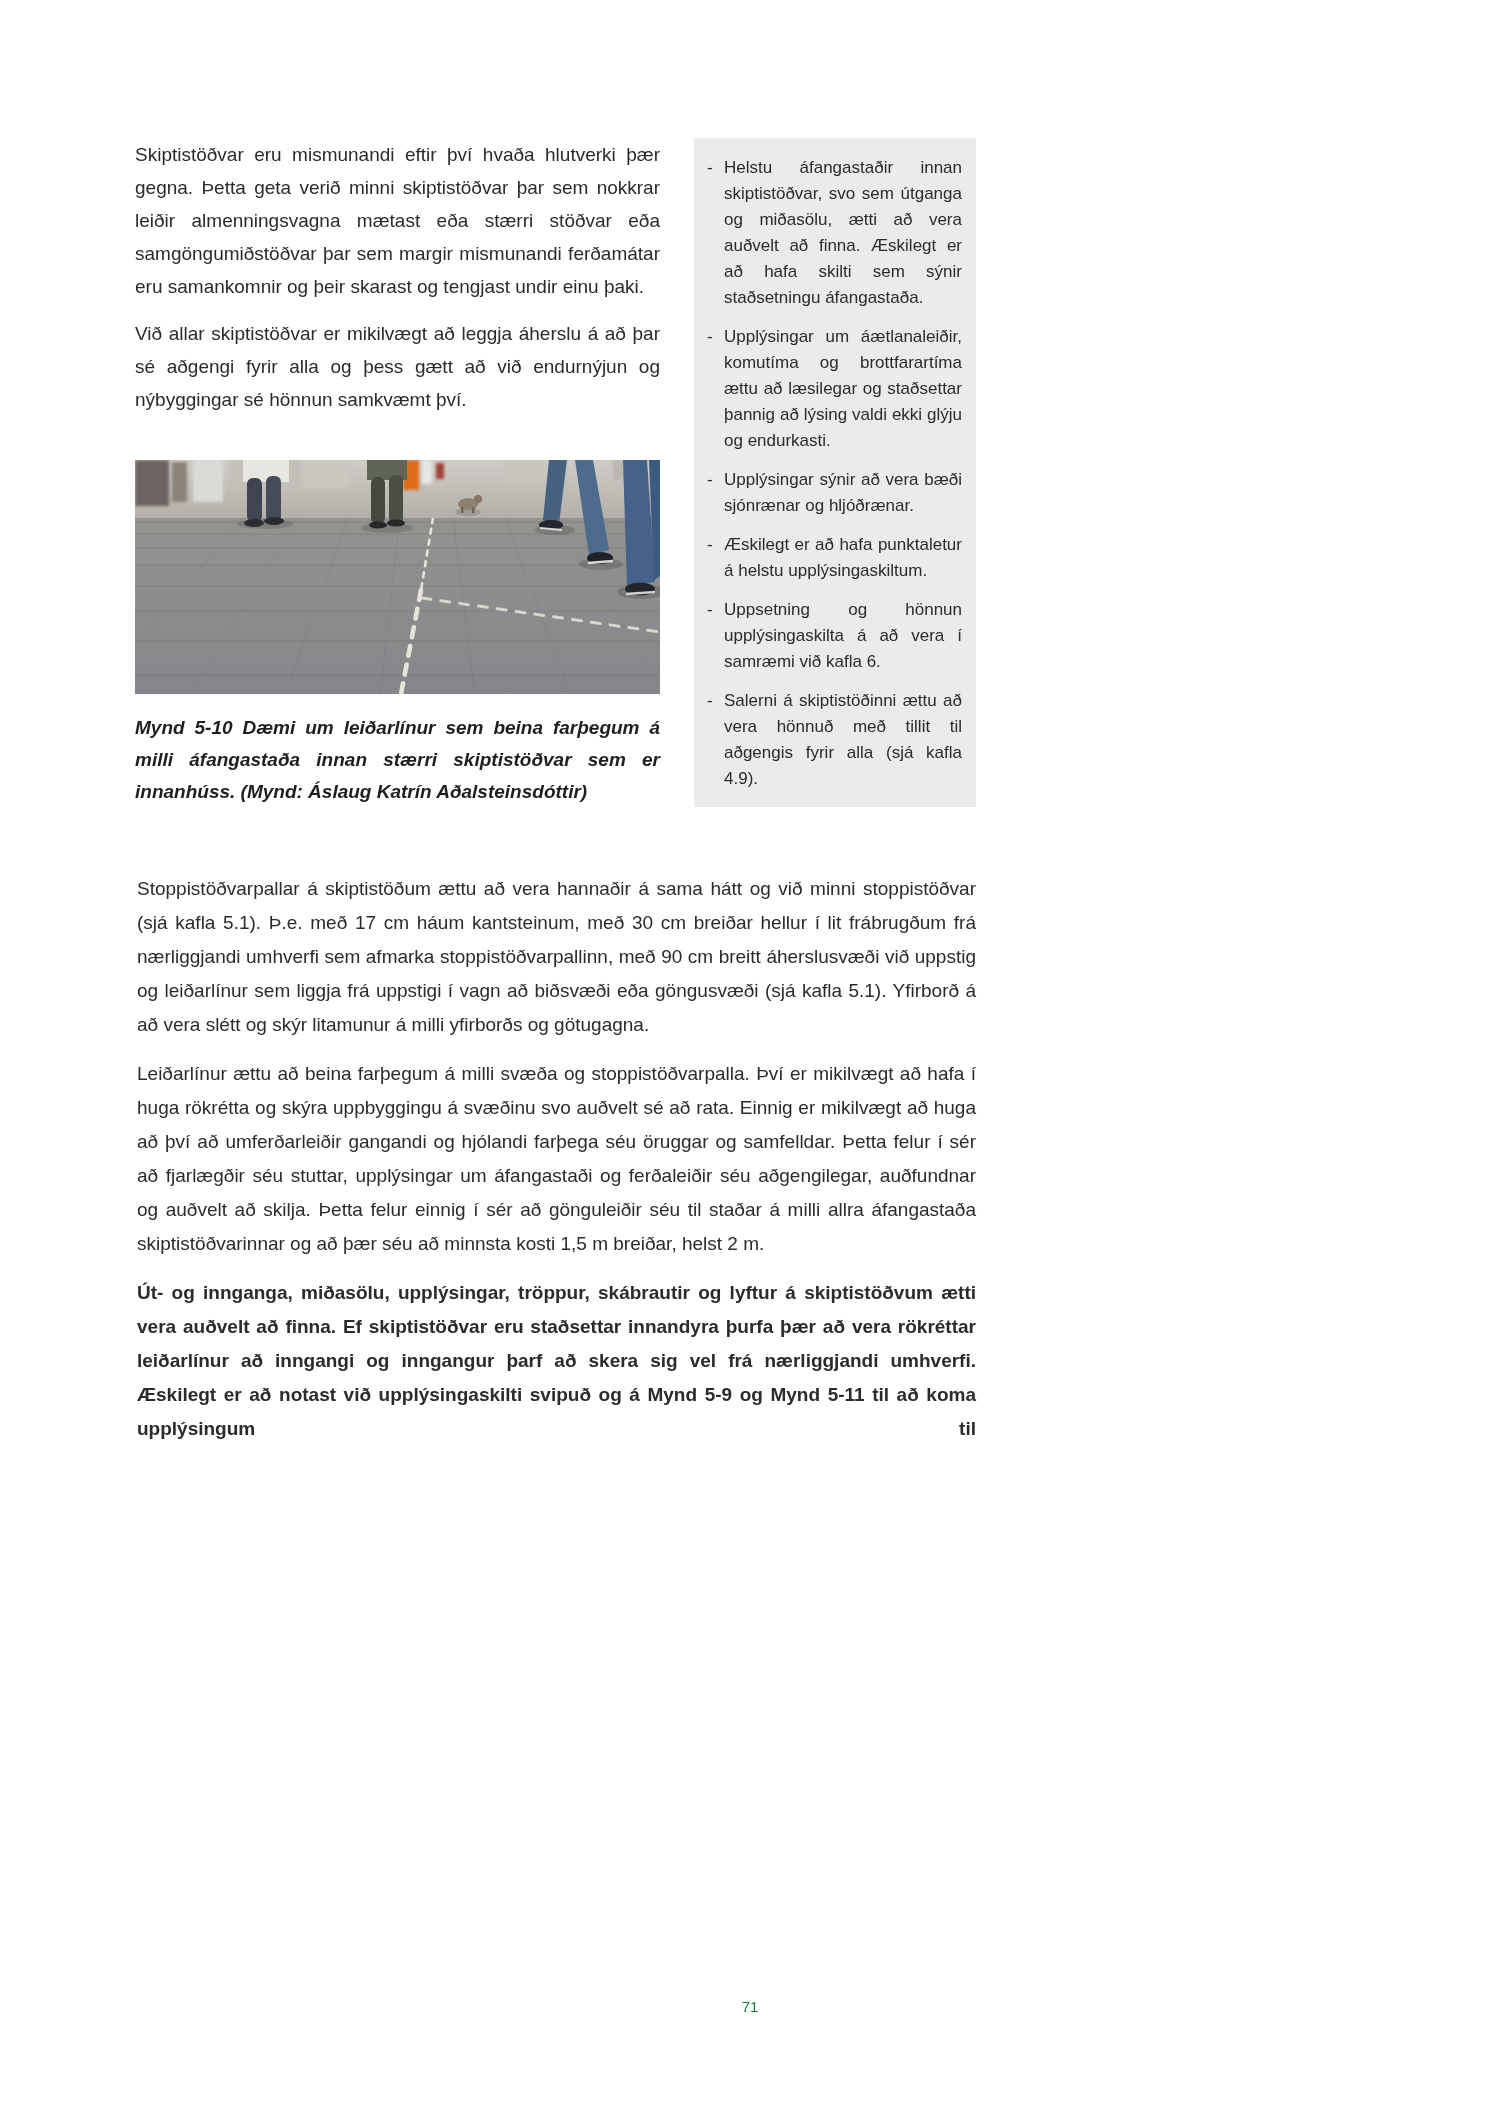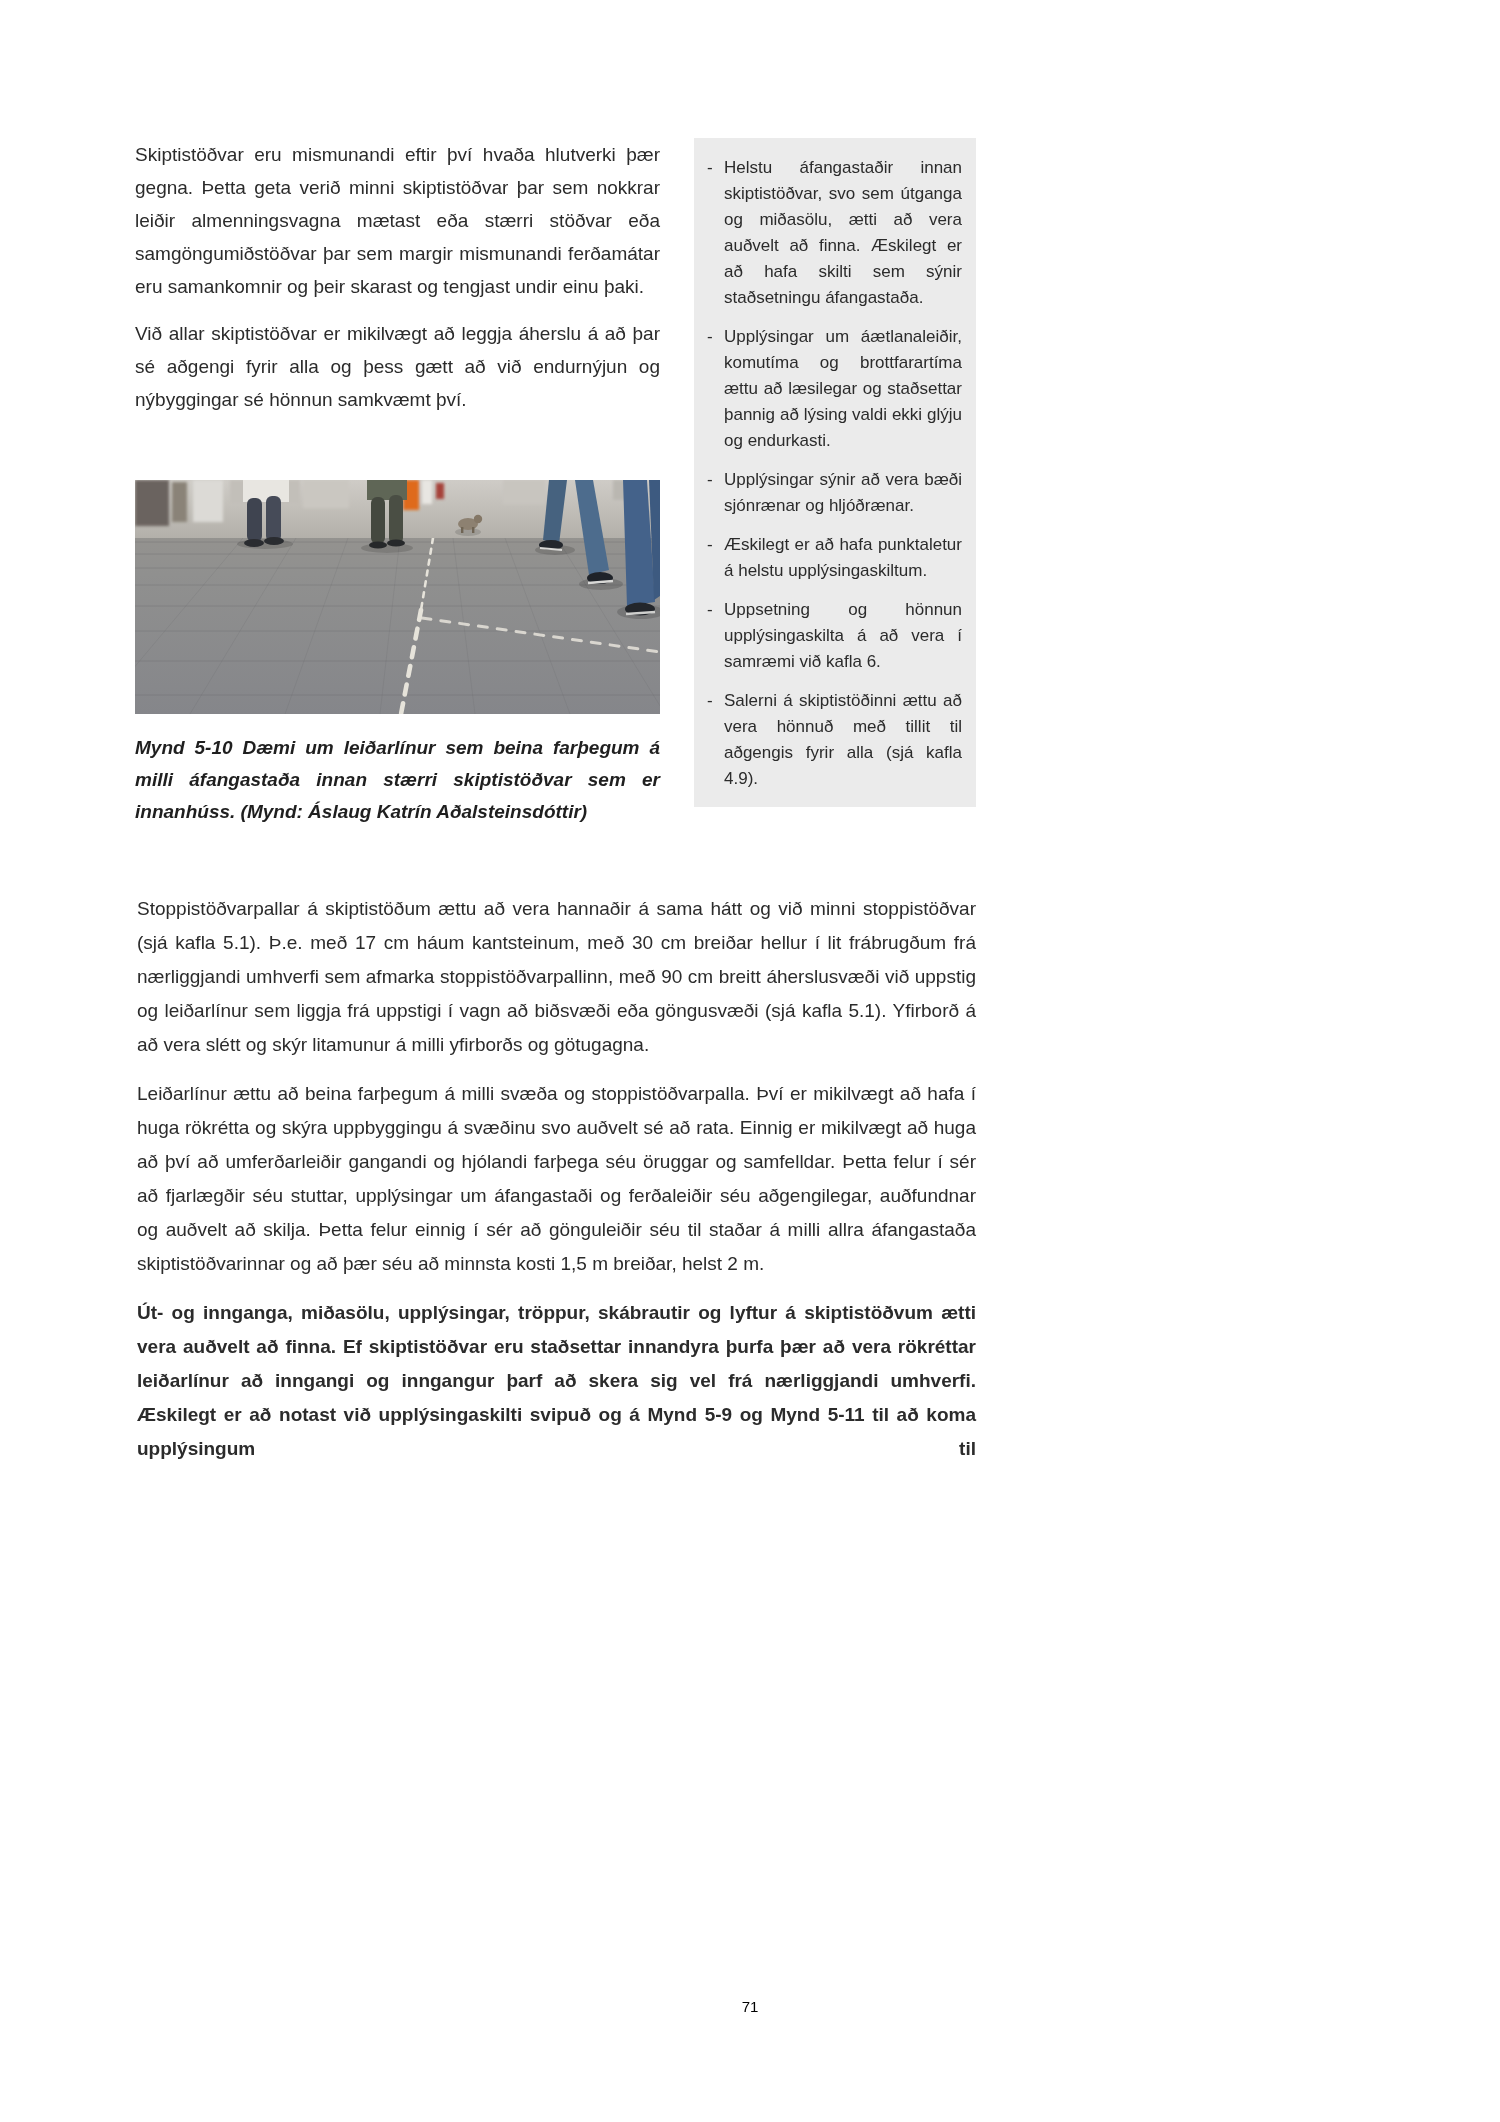--- a/index.html
+++ b/index.html
@@ -12,21 +12,21 @@
     overflow:hidden;
   }
   .content { position:absolute; left:135px; top:138px; width:841px; }
   .top { display:flex; align-items:flex-start; gap:34px; }
   .leftcol { width:525px; flex:0 0 525px; }
   .leftcol p {
     margin:0 0 14px 0;
     font-size:19px; line-height:33px;
     text-align:justify;
   }
-  .figure { margin:64px 0 0 0; }
+  .figure { margin:44px 0 0 0; }
   .photo { width:525px; height:234px; background:#8f8f91; }
   .photo svg { display:block; }
   .caption {
     margin-top:18px;
     font-size:19px; line-height:32px;
     font-style:italic; font-weight:bold;
     text-align:justify;
     color:#1f1f1f;
   }
   .sidebar {
@@ -47,21 +47,21 @@
   .lower { margin-top:64px; }
   .lower p {
     margin:0 0 15px 2px;
     font-size:19px; line-height:34px;
     text-align:justify;
   }
   .lower p.cont { text-align-last:justify;font-weight:bold; }
   .pagenum {
     position:absolute; left:0; right:0; top:1998px;
     text-align:center;
-    font-size:15px; color:#000000;
+    font-size:15px; color:#15803d;
   }
 </style>
 </head>
 <body>
 
 <div class="page">
   <div class="content">
 
     <div class="top">
 

